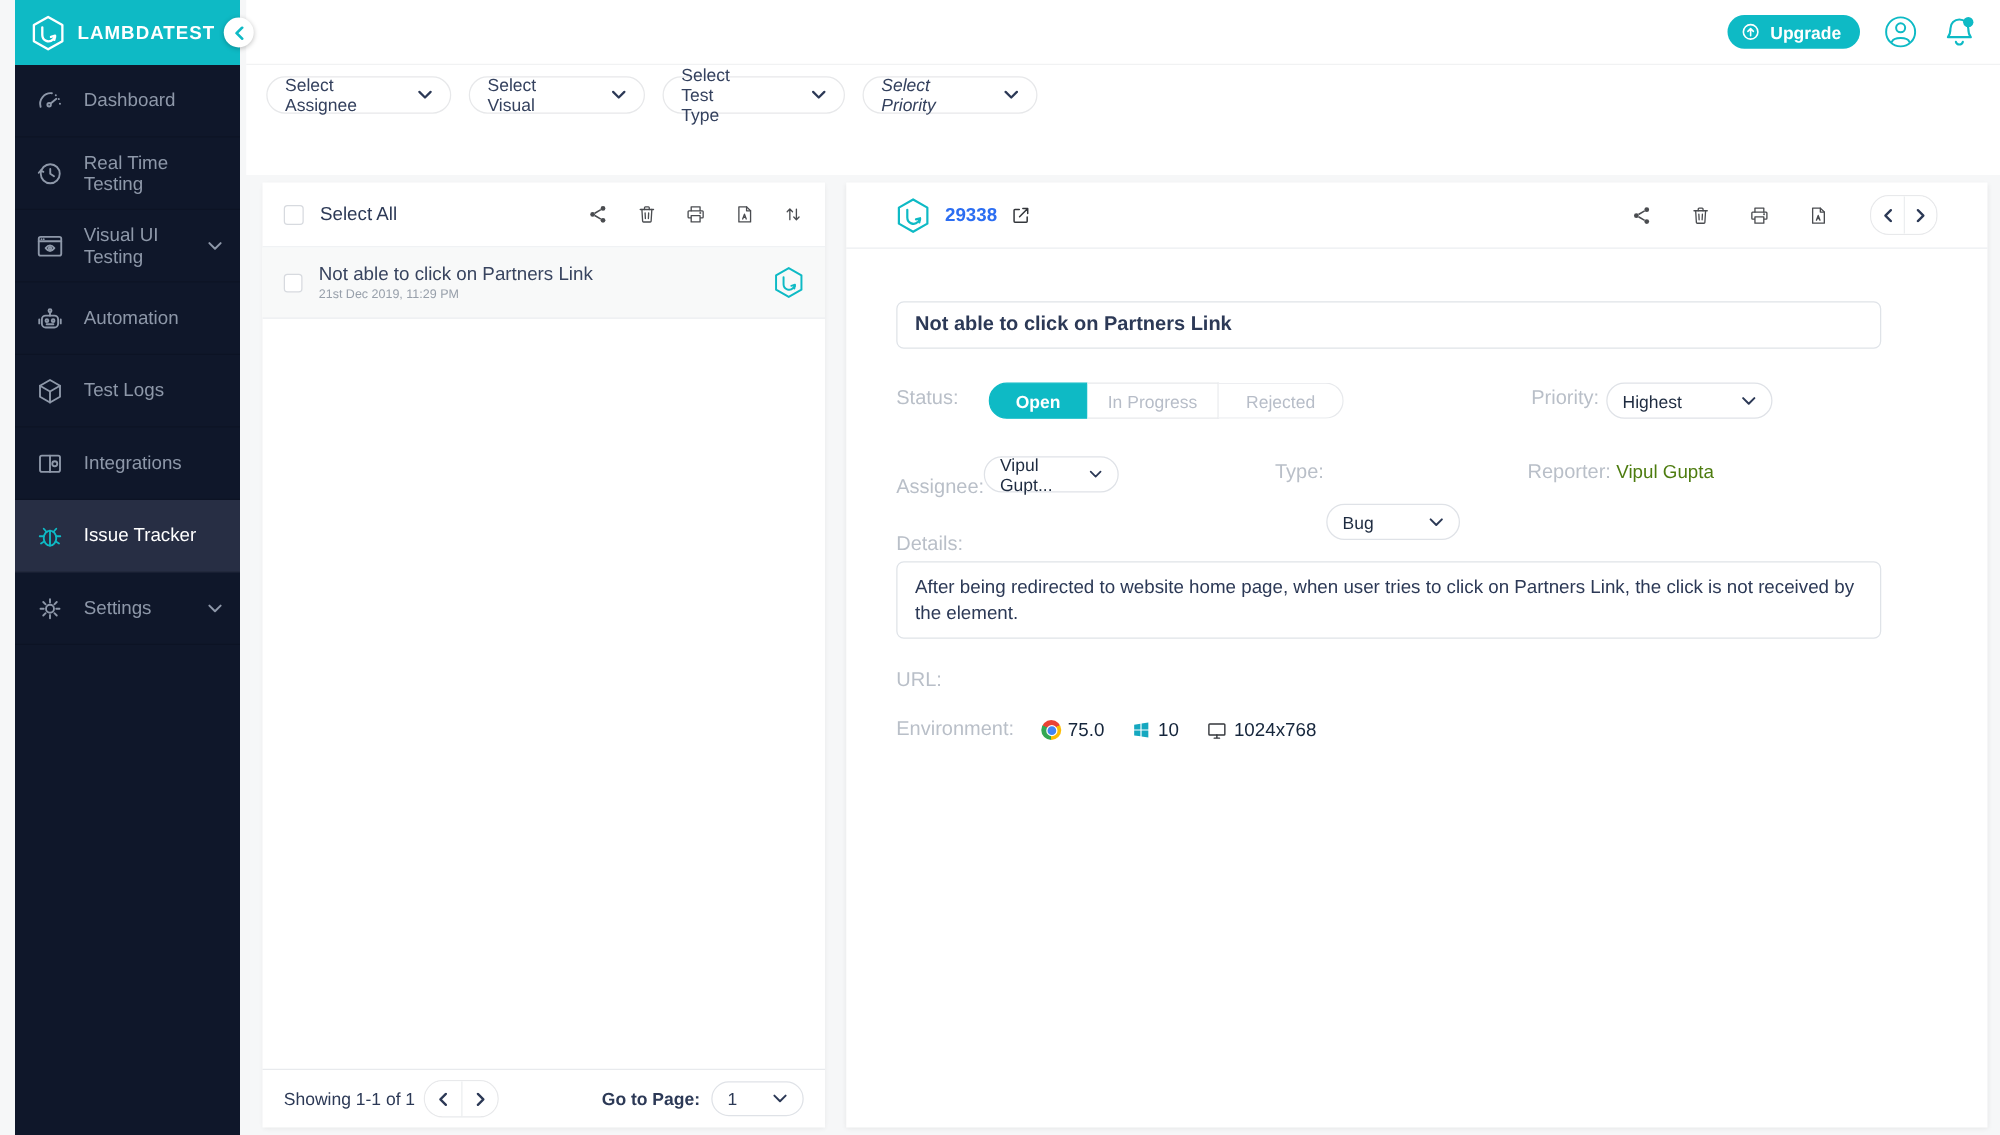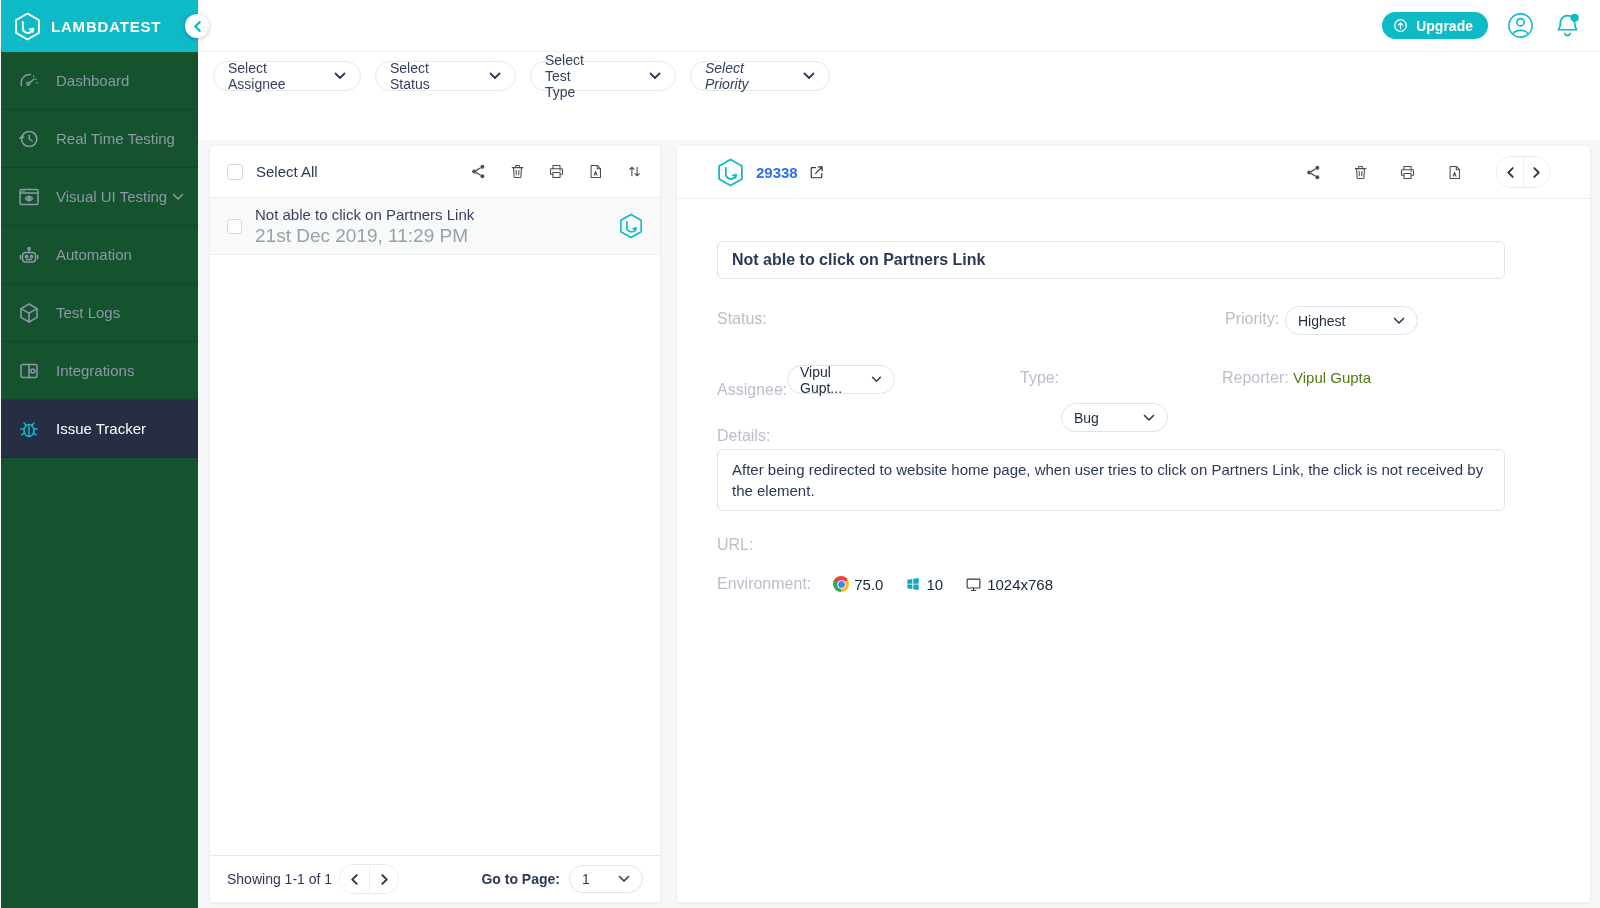--- a/index.html
+++ b/index.html
@@ -2,21 +2,21 @@
 <html><head>
 <meta charset="utf-8">
 <style>
   * { margin:0; padding:0; box-sizing:border-box; }
   html,body { width:1600px; height:908px; font-family:"Liberation Sans", sans-serif; }
   .app { position:relative; width:1600px; height:908px; background:#f6f7f8; overflow:hidden; }
   svg { display:block; }
   .stroke { fill:none; stroke:currentColor; stroke-width:1.5; stroke-linecap:round; stroke-linejoin:round; }
 
   
-  .sidebar { position:absolute; left:1px; top:0; width:197px; height:908px; background:#14532d; z-index:5; }
+  .sidebar { position:absolute; left:12px; top:0; width:180px; height:908px; background:#0f172a; z-index:5; }
   .side-header { height:52px; background:#0ebac5; display:flex; align-items:center; padding-left:13px; position:relative; }
   .brand-name { color:#fff; font-weight:bold; font-size:15px; letter-spacing:.8px; margin-left:10px; }
   .collapse-btn { position:absolute; right:-11px; top:14px; width:24px; height:24px; background:#fff; border:none; border-radius:50%;
     box-shadow:0 1px 4px rgba(0,0,0,.25); color:#0ebac5; display:flex; align-items:center; justify-content:center; cursor:pointer; z-index:6; }
   .nav-item { height:58px; display:flex; align-items:center; padding:0 14px 0 16px; border-bottom:1px solid rgba(0,0,0,.14); color:#8e98a9; cursor:pointer; }
   .nav-item .nav-ic { width:24px; height:24px; margin-right:15px; flex:none; }
   .nav-item .nav-label { font-size:15px; }
   .nav-item .nav-chevron { margin-left:auto; color:#8e98a9; }
   .nav-item.active { background:#272e44; color:#fff; }
   .nav-item.active .nav-ic { color:#0ebac5; }
@@ -41,21 +41,21 @@
   
   .list-head { height:52px; border-bottom:1px solid #eceef1; display:flex; align-items:center; padding:0 17px; }
   .cb { width:16px; height:16px; border:1px solid #d7dadf; border-radius:3px; background:#fff; flex:none; cursor:pointer; }
   .select-all-label { font-size:15px; color:#2c3956; margin-left:13px; }
   .list-tools { margin-left:auto; display:flex; align-items:center; gap:22px; color:#4a4c50; }
   .tool-ic { width:17px; height:17px; cursor:pointer; }
   .issue-item { height:57px; background:#f8f9f9; border-bottom:1px solid #eceef1; display:flex; align-items:center; padding:0 17px; cursor:pointer; }
   .issue-item .cb { width:15px; height:15px; }
   .issue-meta { margin-left:13px; }
   .issue-title { font-size:15px; color:#38445f; }
-  .issue-date { font-size:19px; color:#98a0ab; margin-top:2px; }
+  .issue-date { font-size:10px; color:#98a0ab; margin-top:2px; }
   .issue-logo { margin-left:auto; color:#0ebac5; }
   .list-foot { position:absolute; left:0; right:0; bottom:0; height:47px; border-top:1px solid #e8eaed; display:flex; align-items:center; padding:0 17px; }
   .showing-text { font-size:14px; color:#2c3956; }
   .pager { display:flex; margin-left:7px; border:1px solid #e8e9eb; border-radius:15px; overflow:hidden; }
   .pager button { width:29px; height:28px; background:#fff; border:none; color:#2c3956; cursor:pointer; display:flex; align-items:center; justify-content:center; }
   .pager button + button { border-left:1px solid #eceef0; }
   .goto-label { margin-left:auto; font-size:14px; font-weight:bold; color:#2c3956; }
   .page-select { margin-left:9px; width:74px; height:28px; border:1px solid #dfe2e7; border-radius:15px; display:flex; align-items:center;
     justify-content:space-between; padding:0 12px; font-size:14px; color:#2c3956; cursor:pointer; }
   .chev { color:#2c3956; }
@@ -187,20 +187,34 @@
         <span class="nav-ic">
           <svg width="24" height="24" viewBox="0 0 24 24" class="stroke">
               <ellipse cx="12" cy="13.5" rx="5" ry="6"></ellipse>
               <path d="M12 7.5v12"></path>
               <path d="M9.3 8.6L7 6M14.7 8.6L17 6"></path>
               <path d="M7 12H3.8M7.6 16l-2.8 1.8M17 12h3.2M16.4 16l2.8 1.8"></path>
             </svg>
         </span>
         <span class="nav-label">Issue Tracker</span>
       </div>
+      <div class="nav-item">
+        <span class="nav-ic">
+          <svg width="24" height="24" viewBox="0 0 24 24" class="stroke">
+              <circle cx="12" cy="12" r="3.2"></circle>
+              <path d="M12 4.4V7M12 17v2.6M4.4 12H7M17 12h2.6M6.6 6.6l1.9 1.9M15.5 15.5l1.9 1.9M17.4 6.6l-1.9 1.9M8.5 15.5l-1.9 1.9"></path>
+            </svg>
+        </span>
+        <span class="nav-label">Settings</span>
+        <span class="nav-chevron">
+          <svg width="12" height="8" viewBox="0 0 12 8" class="stroke" style="stroke-width:1.6;">
+              <path d="M1.5 1.5L6 6l4.5-4.5"></path>
+            </svg>
+        </span>
+      </div>
     </nav>
   </aside>
 
   <header class="topbar">
     <button class="upgrade-btn">
       <span>
         <svg width="17" height="17" viewBox="0 0 24 24" class="stroke" style="stroke-width:1.8;">
             <circle cx="12" cy="12" r="8.2"></circle>
             <path d="M12 16.3V8.6M8.9 11.4L12 8.3l3.1 3.1"></path>
           </svg>
@@ -228,21 +242,21 @@
   <section class="filterbar">
     <div class="filter-pill" style="width:148px;">
       <span>Select Assignee</span>
       <span class="chev">
           <svg width="12" height="8" viewBox="0 0 12 8" class="stroke" style="stroke-width:1.8;">
             <path d="M1.5 1.5L6 6l4.5-4.5"></path>
           </svg>
         </span>
     </div>
     <div class="filter-pill" style="width:141px;">
-      <span>Select Status</span>
+      <span>Select Visual</span>
       <span class="chev">
           <svg width="12" height="8" viewBox="0 0 12 8" class="stroke" style="stroke-width:1.8;">
             <path d="M1.5 1.5L6 6l4.5-4.5"></path>
           </svg>
         </span>
     </div>
     <div class="filter-pill" style="width:146px;">
       <span>Select Test Type</span>
       <span class="chev">
           <svg width="12" height="8" viewBox="0 0 12 8" class="stroke" style="stroke-width:1.8;">
@@ -404,20 +418,25 @@
               </svg>
             </button>
         </span>
       </span>
     </div>
 
     <div class="detail-body">
       <div class="abs title-input">Not able to click on Partners Link</div>
 
       <span class="abs field-label" style="left:40px; top:111px;">Status:</span>
+      <div class="abs seg" style="left:114px; top:107px;">
+        <span class="seg-btn first active-seg" style="width:79px;">Open</span>
+        <span class="seg-btn" style="width:105px;">In Progress</span>
+        <span class="seg-btn last" style="width:100px;">Rejected</span>
+      </div>
       <span class="abs field-label" style="left:548px; top:111px;">Priority:</span>
       <span class="abs pill-select" style="left:608px; top:107px; width:133px;">
         <span>Highest</span>
         <span class="chev">
             <svg width="12" height="8" viewBox="0 0 12 8" class="stroke" style="stroke-width:1.6;">
               <path d="M1.5 1.5L6 6l4.5-4.5"></path>
             </svg>
           </span>
       </span>
 

